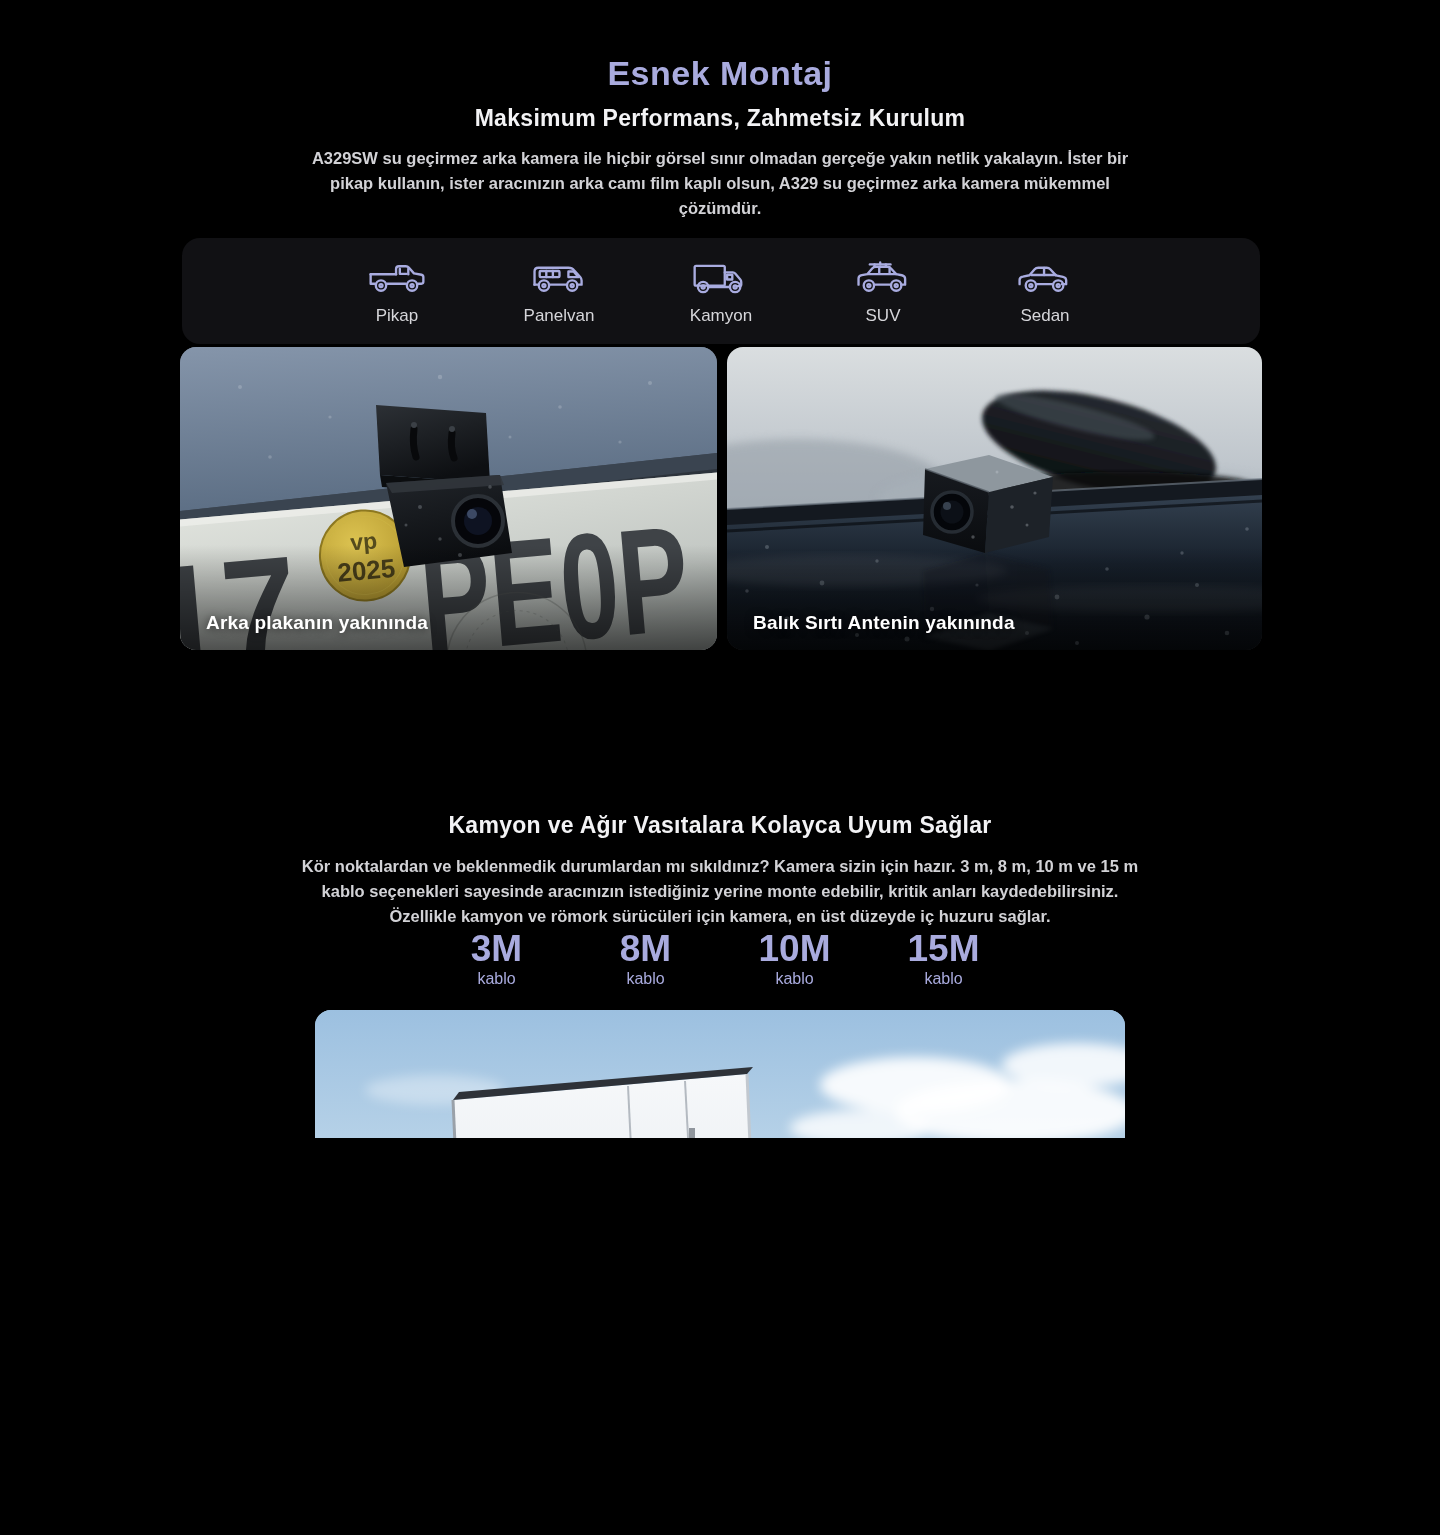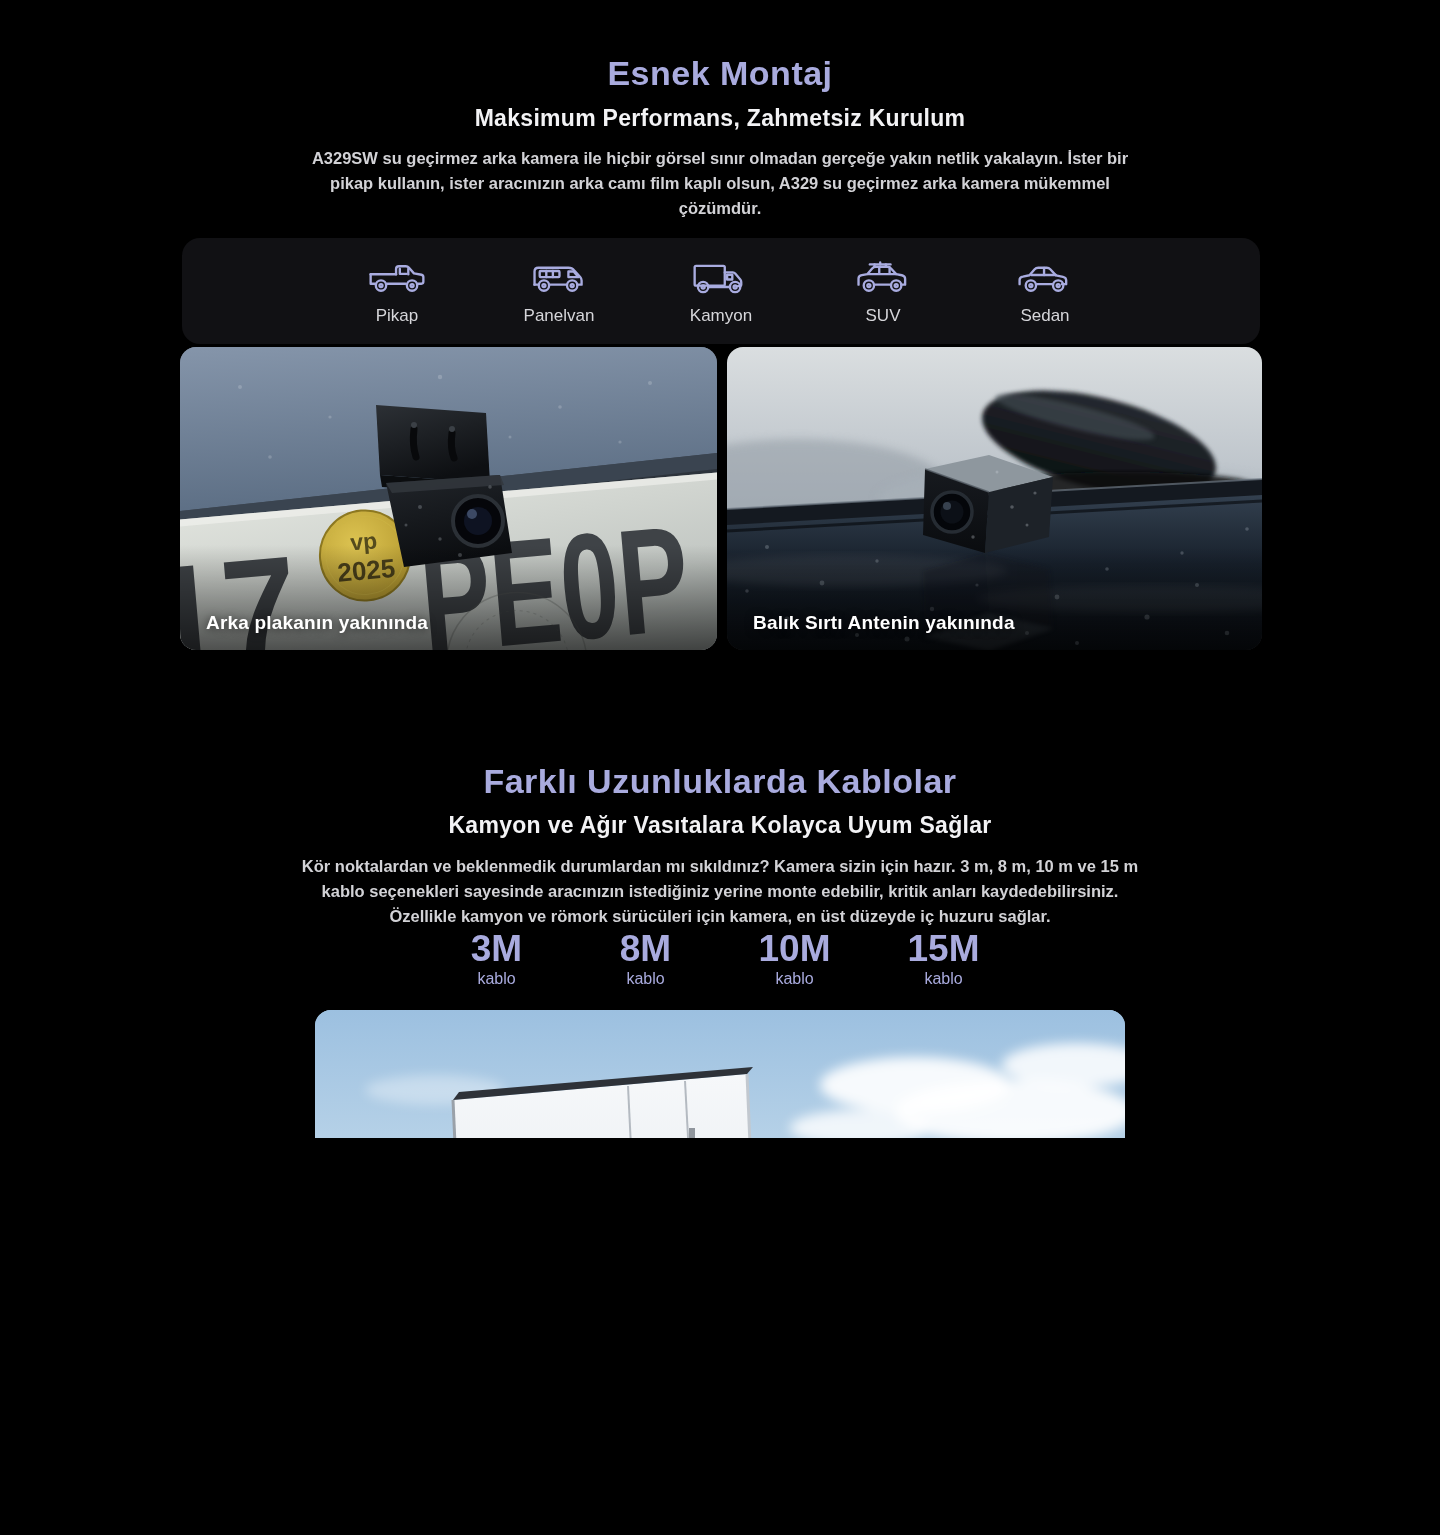--- a/index.html
+++ b/index.html
@@ -302,21 +302,20 @@
             <circle cx="270" cy="125" r="1.5"></circle>
               <circle cx="308" cy="146" r="1.6"></circle>
           </g>
         </g>
         <rect x="0" y="200" width="535" height="103" fill="url(#rFade)"></rect>
       </svg>
       <div class="caption">Balık Sırtı Antenin yakınında</div>
     </div>
   </div>
 
-  <div class="center-text h1" style="top:762px;">Farklı Uzunluklarda Kablolar</div>
   <div class="center-text h2" style="top:812px;">Kamyon ve Ağır Vasıtalara Kolayca Uyum Sağlar</div>
   <div class="desc" style="top:854px;">Kör noktalardan ve beklenmedik durumlardan mı sıkıldınız? Kamera sizin için hazır. 3 m, 8 m, 10 m ve 15 m kablo seçenekleri sayesinde aracınızın istediğiniz yerine monte edebilir, kritik anları kaydedebilirsiniz. Özellikle kamyon ve römork sürücüleri için kamera, en üst düzeyde iç huzuru sağlar.</div>
 
   <div class="cable-row">
     <div class="cable">
       <div class="len">3M</div>
       <div class="unit">kablo</div>
     </div>
     <div class="cable">
       <div class="len">8M</div>

